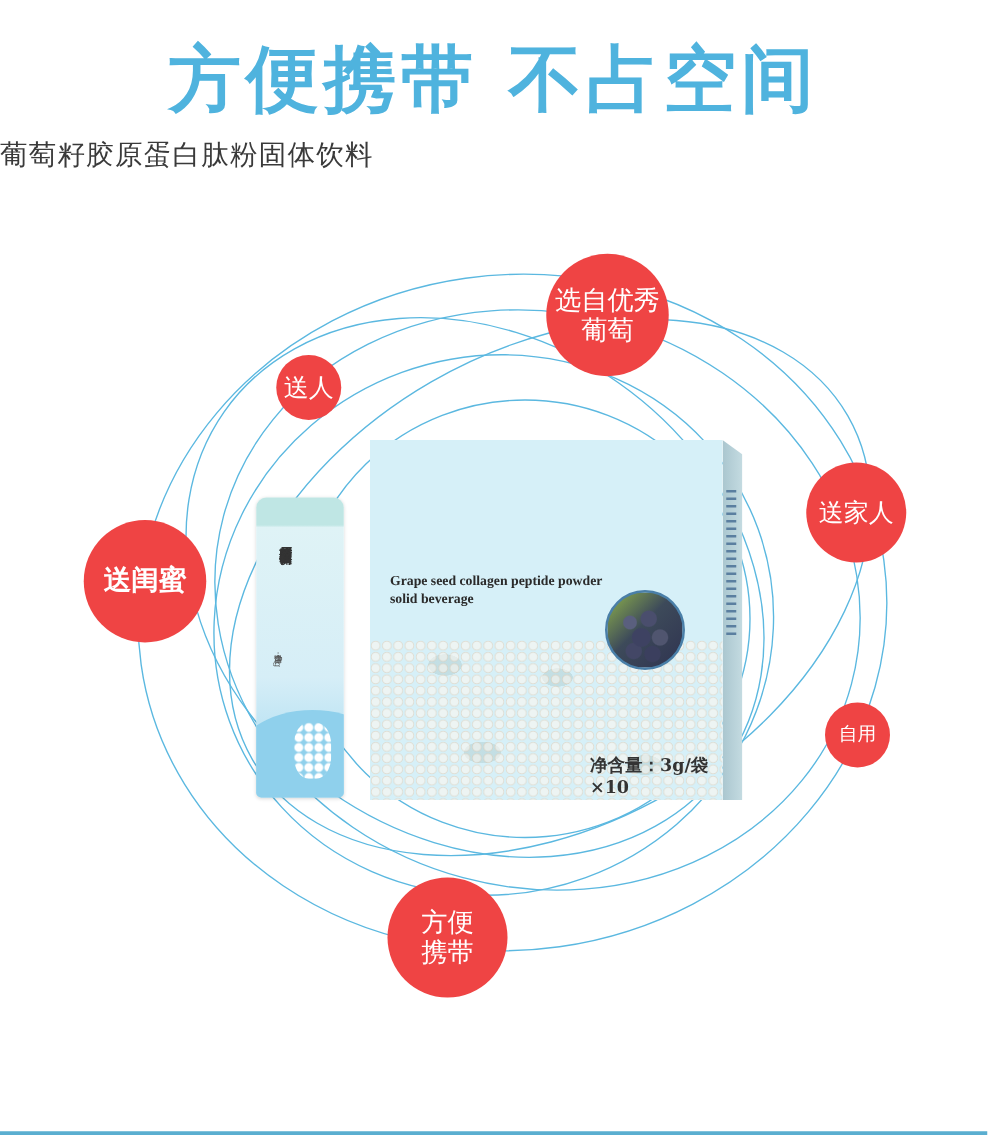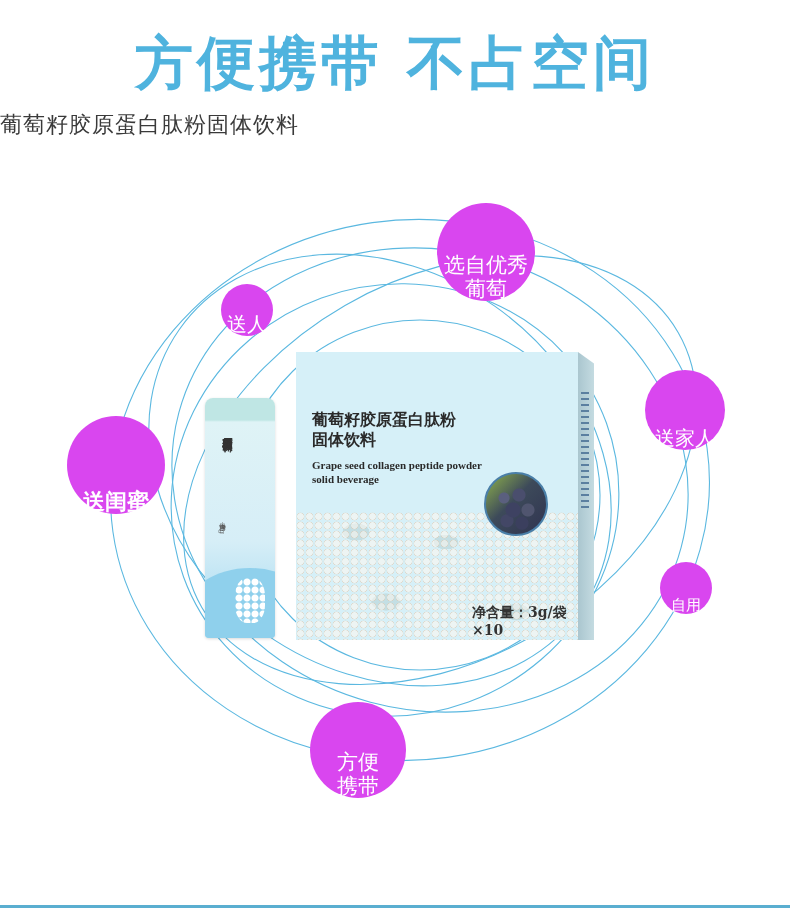--- a/index.html
+++ b/index.html
@@ -12,22 +12,22 @@
     line-height: 70px;
   }
   .subtitle {
     position: absolute; left: 0; top: 110px; width: 790px; 
     font-size: 22px; color: #3a3a3a; letter-spacing: 1px; line-height: 30px;
   }
 
   .orbits { position: absolute; left: 0; top: 0; width: 790px; height: 908px; }
 
   .bubble {
-    position: absolute; border-radius: 50%; background: #d946ef; color: #ffffff;
-    display: flex; align-items: flex-end; justify-content: center; text-align: center;
+    position: absolute; border-radius: 50%; background: #ef4444; color: #ffffff;
+    display: flex; align-items: center; justify-content: center; text-align: center;
     white-space: pre-line; line-height: 1.15;
   }
 
   
   .sachet {
     position: absolute; left: 205px; top: 398px; width: 70px; height: 240px;
     border-radius: 8px 8px 4px 4px;
     background: linear-gradient(180deg, #bfe6e4 0px, #bfe6e4 22px, #dff3f6 24px, #d6eef7 60%, #9fd7ef 100%);
     box-shadow: 0 1px 3px rgba(0,0,0,0.15);
     overflow: hidden;
@@ -148,22 +148,20 @@
   <div class="sachet-wave"></div>
   <div class="sachet-grapes"></div>
   <div class="sachet-text">葡萄籽胶原蛋白肽粉
 固体饮料</div>
   <div class="sachet-net">净含量：3g</div>
 </div>
 
 <div class="box">
   <div class="box-leaves"></div>
   <div class="box-pattern"></div>
-  <div class="box-title">葡萄籽胶原蛋白肽粉
-固体饮料</div>
   <div class="box-en">Grape seed collagen peptide powder
  solid beverage</div>
   <div class="grape-photo"></div>
   <div class="box-net">净含量：3g/袋×10</div>
 </div>
 <div class="box-side">
   <div class="side-lines">
     <span></span>
       <span></span>
       <span></span>

